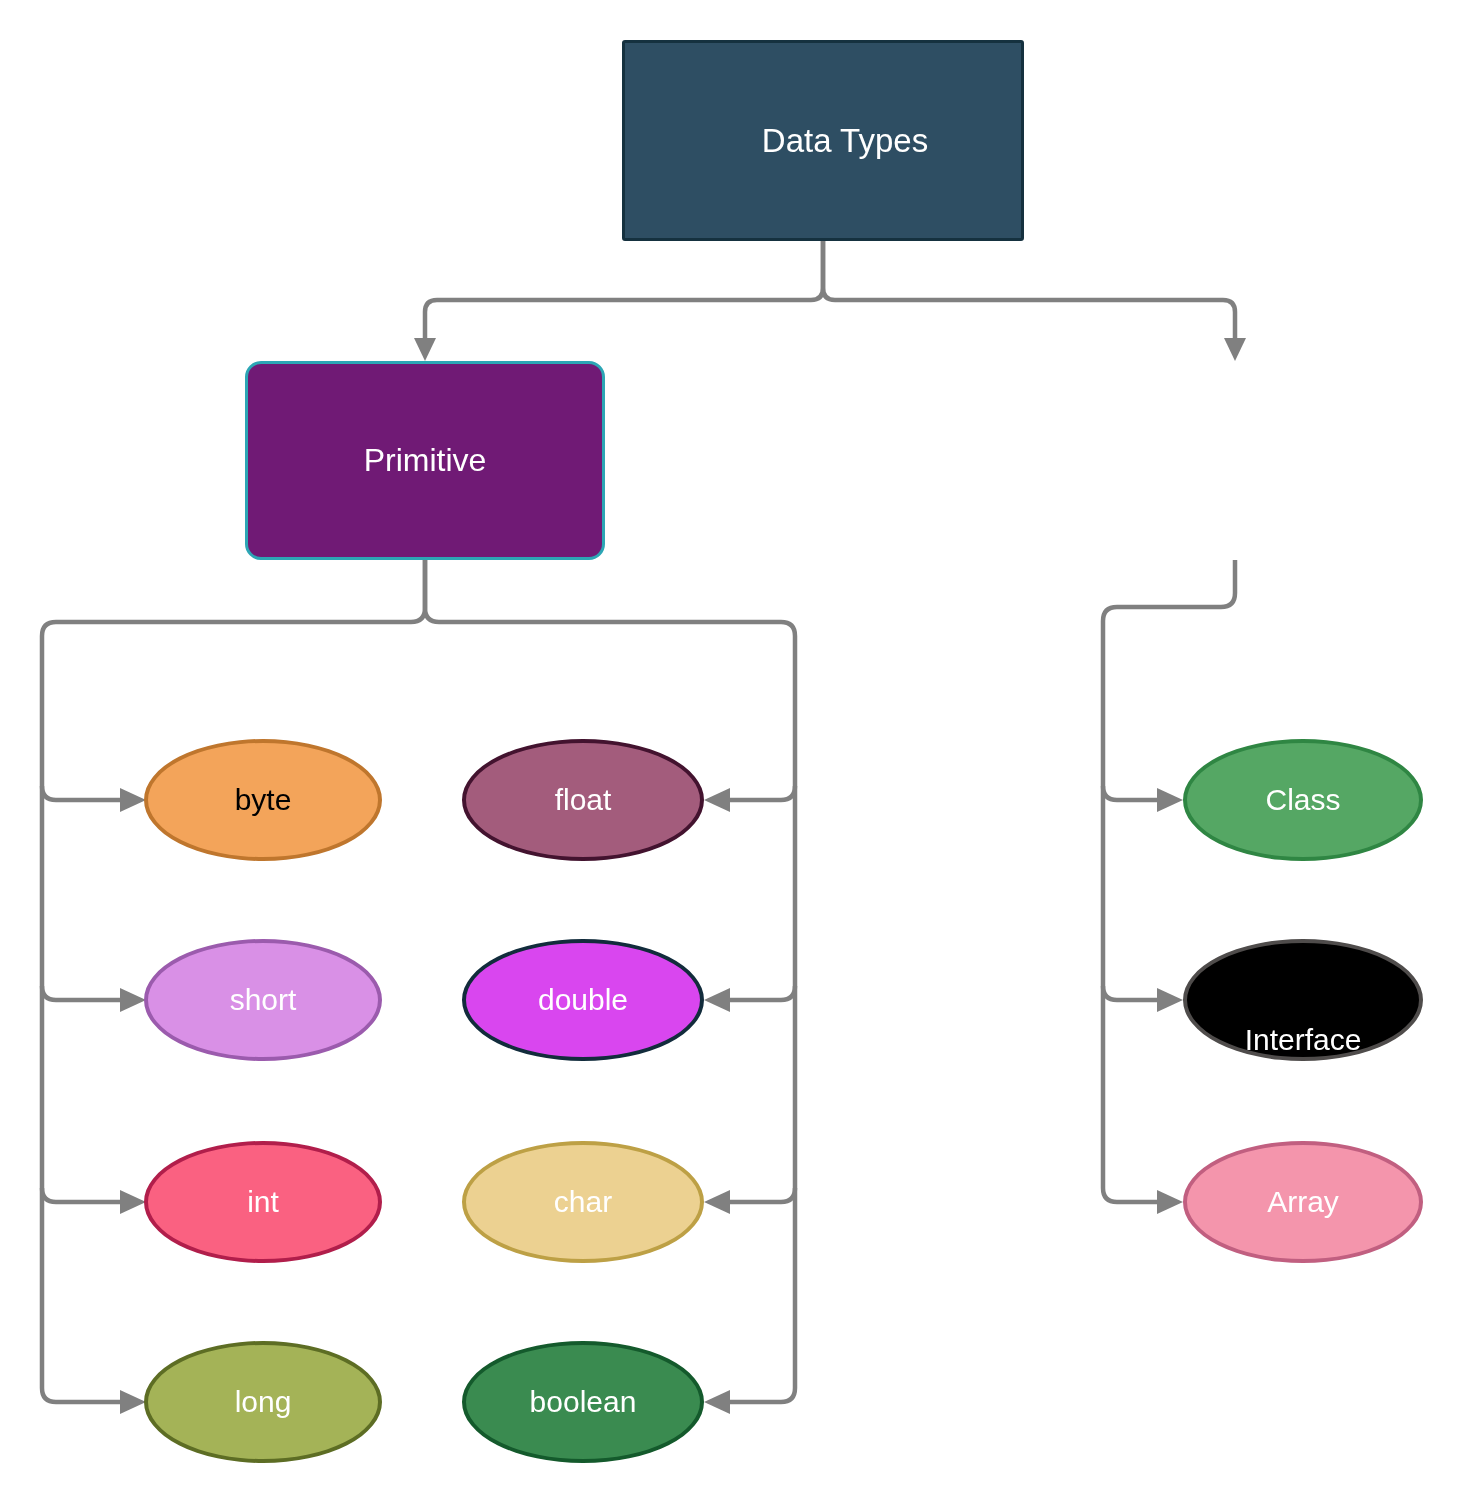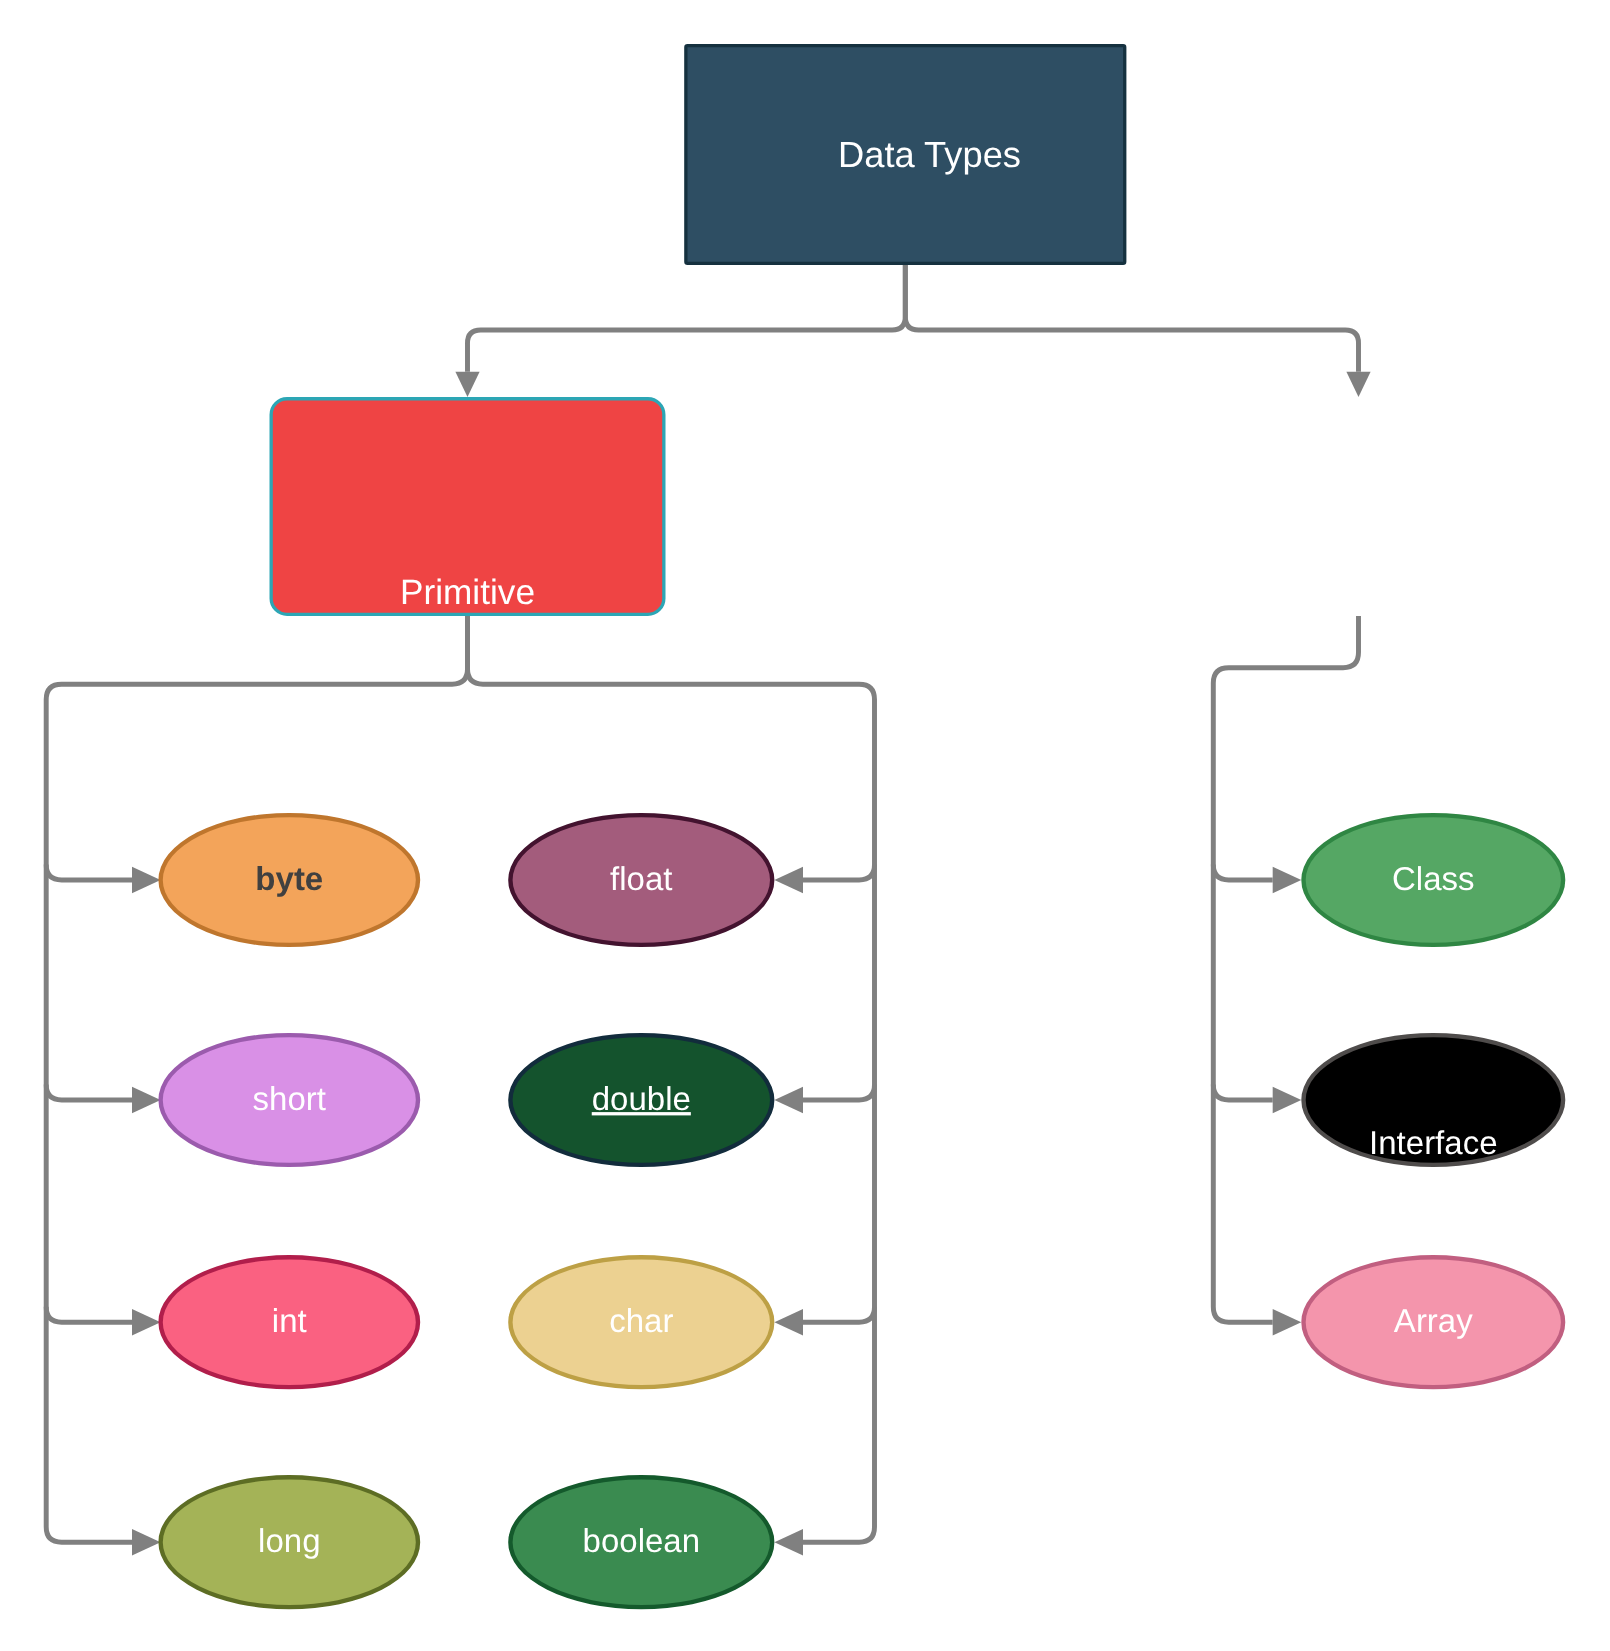--- a/index.html
+++ b/index.html
@@ -140,38 +140,38 @@
     <g class="edge">
       <path d="M1103 986 Q1103 1000 1117 1000 H1157" stroke="#808080"></path>
       <polygon fill="#808080" points="1183,1000 1157,988 1157,1012"></polygon>
     </g>
   </svg>
 
   <div class="node rect-node" id="node-data-types" style="background-color: rgb(46, 78, 99); border-color: rgb(21, 49, 63); color: rgb(255, 255, 255);">
     <span class="label">Data Types</span>
   </div>
 
-  <div class="node rounded-node" id="node-primitive" style="background-color: #ef4444; border-color: rgb(44, 166, 181); color: rgb(255, 255, 255); align-items: flex-end;">
+  <div class="node rounded-node" id="node-primitive" style="background-color: #701a75; border-color: rgb(44, 166, 181); color: rgb(255, 255, 255);">
     <span class="label">Primitive</span>
   </div>
 
 
-  <div class="node ellipse-node" id="node-byte" style="background-color: rgb(243, 164, 90); border-color: rgb(191, 118, 45); color: #404040; font-weight: bold;">
+  <div class="node ellipse-node" id="node-byte" style="background-color: rgb(243, 164, 90); border-color: rgb(191, 118, 45); color: #000000;">
     <span class="label">byte</span>
   </div>
 
   <div class="node ellipse-node" id="node-short" style="background-color: rgb(217, 144, 230); border-color: rgb(155, 91, 173); color: rgb(255, 255, 255);">
     <span class="label">short</span>
   </div>
 
   <div class="node ellipse-node" id="node-float" style="background-color: rgb(163, 92, 124); border-color: rgb(67, 19, 47); color: rgb(255, 255, 255);">
     <span class="label">float</span>
   </div>
 
-  <div class="node ellipse-node" id="node-double" style="background-color: #14532d; border-color: rgb(18, 44, 60); color: rgb(255, 255, 255); text-decoration: underline;">
+  <div class="node ellipse-node" id="node-double" style="background-color: #d946ef; border-color: rgb(18, 44, 60); color: rgb(255, 255, 255);">
     <span class="label">double</span>
   </div>
 
   <div class="node ellipse-node" id="node-int" style="background-color: rgb(250, 97, 129); border-color: rgb(177, 30, 75); color: rgb(255, 255, 255);">
     <span class="label">int</span>
   </div>
 
   <div class="node ellipse-node" id="node-char" style="background-color: rgb(236, 209, 145); border-color: rgb(189, 160, 69); color: rgb(255, 255, 255);">
     <span class="label">char</span>
   </div>

